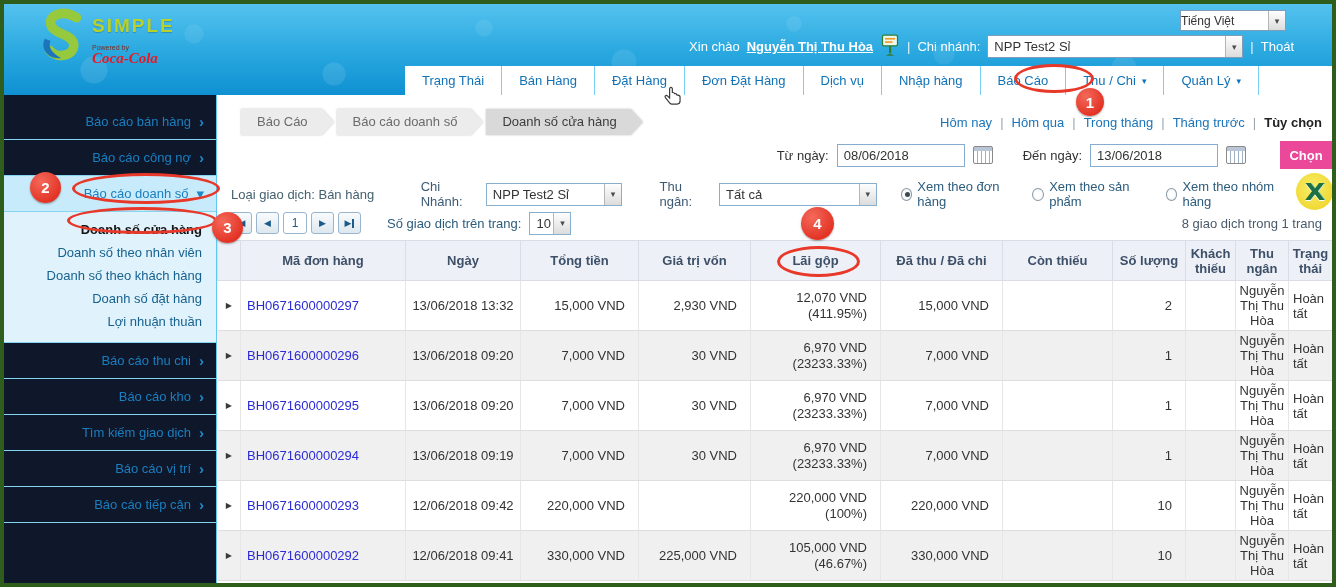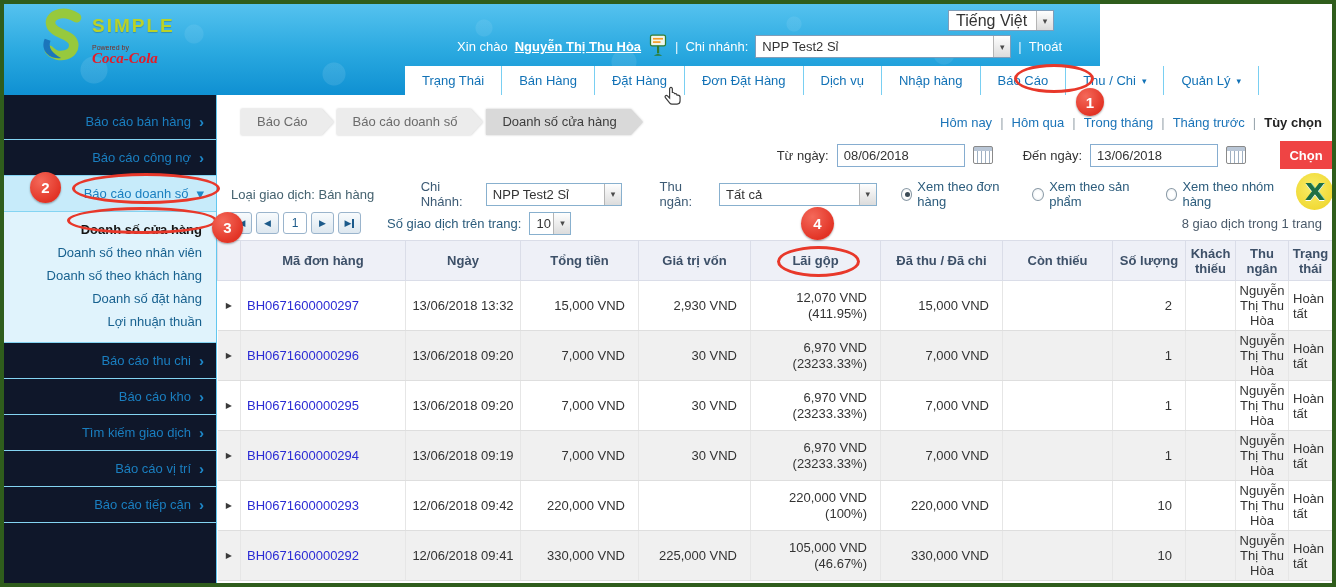--- a/index.html
+++ b/index.html
@@ -1,38 +1,38 @@
 <!DOCTYPE html>
 <html><head>
 <meta charset="utf-8">
 <style>
   * { margin:0; padding:0; box-sizing:border-box; }
   body { font-family:"Liberation Sans","DejaVu Sans",sans-serif; background:#fff; }
   #frame { position:relative; width:1336px; height:587px; border:4px solid #2f5d1c; overflow:hidden; background:#fff; }
 
   
-  #topbar { position:absolute; left:0; top:0; width:1096px; height:91px;
+  #topbar { position:absolute; left:0; top:0; width:1328px; height:91px;
     background:
       radial-gradient(circle at 90px 66px, rgba(255,255,255,.10) 0 13px, transparent 14px),
       radial-gradient(circle at 190px 30px, rgba(255,255,255,.08) 0 9px, transparent 10px),
       radial-gradient(circle at 330px 70px, rgba(255,255,255,.10) 0 11px, transparent 12px),
       radial-gradient(circle at 480px 24px, rgba(255,255,255,.08) 0 8px, transparent 9px),
       radial-gradient(circle at 620px 58px, rgba(255,255,255,.09) 0 12px, transparent 13px),
       radial-gradient(circle at 790px 20px, rgba(255,255,255,.08) 0 7px, transparent 8px),
       radial-gradient(circle at 940px 50px, rgba(255,255,255,.08) 0 10px, transparent 11px),
       radial-gradient(circle at 1120px 64px, rgba(255,255,255,.09) 0 12px, transparent 13px),
       linear-gradient(180deg,#55c2ef 0%, #2aa9e0 52%, #0f90d2 100%);
   }
   #logo { position:absolute; left:34px; top:3px; display:flex; align-items:flex-start; gap:4px; }
   .brand-texts { padding-top:8px; }
   .brand-name { color:#b9d229; font-size:19px; font-weight:bold; letter-spacing:2px; text-shadow:0 1px 1px rgba(0,0,0,.2); }
   .brand-powered { color:#7c2c20; font-size:7px; margin-top:7px; }
   .brand-coke { color:#e61a27; font-family:"Liberation Serif","DejaVu Serif",serif; font-style:italic; font-weight:bold; font-size:15px; line-height:14px; }
   #lang-box { position:absolute; right:46px; top:6px; width:106px; height:21px; background:#fff; border:1px solid #7f9db9; display:flex; align-items:center; }
-  #lang-box .sel-text { flex:1; font-size:16px; color:#333; padding-left:7px; }
+  #lang-box .sel-text { flex:1; font-size:12px; color:#333; }
   .sel-btn { width:17px; height:100%; background:linear-gradient(#fefefe,#dcdcdc); border-left:1px solid #b5b5b5; color:#4a4a4a; font-size:9px; display:flex; align-items:center; justify-content:center; }
   #greet-row { position:absolute; right:38px; top:30px; height:25px; display:flex; align-items:center; gap:7px; color:#fff; font-size:13px; }
   #greet-row .uname { font-weight:bold; text-decoration:underline; color:#fff; }
   #branch-box { width:256px; height:23px; background:#fff; border:1px solid #7f9db9; display:flex; align-items:center; }
   #branch-box .sel-text { flex:1; font-size:13px; color:#333; padding-left:6px; }
   .wsep { color:#eaf6fd; }
 
   #navstrip { position:absolute; left:401px; right:0; bottom:0; height:29px; background:#fff; display:flex; }
   .tab { display:flex; align-items:center; gap:6px; padding:0 17px; border-right:1px solid #79cff2; color:#1272b6; font-size:13px; white-space:nowrap; }
   .tab .caret { font-size:9px; color:#1272b6; }
@@ -59,21 +59,21 @@
   .qlink { color:#1b74b8; }
   .qlink.strong { color:#222; font-weight:bold; }
   .qsep { color:#9aa6ae; }
 
   #daterow { position:absolute; right:0; top:46px; height:28px; display:flex; align-items:center; gap:8px; font-size:13px; color:#333; }
   .date-input { width:128px; height:23px; border:1px solid #86add0; font-size:13px; color:#333; padding:0 6px; }
   .cal-icon { width:20px; height:18px; border:1px solid #8a8a8a; background:
       linear-gradient(#b9c6d6 0 4px, transparent 4px),
       repeating-linear-gradient(90deg,#fff 0 3px,#9fb0c2 3px 4px),
       repeating-linear-gradient(#fff 0 3px,#9fb0c2 3px 4px); background-color:#fff; border-radius:2px; }
-  .btn-chon { width:52px; height:28px; background:#ef4444; color:#fff; font-weight:bold; font-size:13px; border:none; display:flex; align-items:center; justify-content:center; }
+  .btn-chon { width:52px; height:28px; background:#ec4899; color:#fff; font-weight:bold; font-size:13px; border:none; display:flex; align-items:center; justify-content:center; }
 
   #filterrow { position:absolute; left:14px; right:40px; top:86px; height:26px; display:flex; align-items:center; font-size:13px; color:#45626f; }
   .flabel { color:#3c5a74; }
   .fake-select { height:23px; background:#fff; border:1px solid #88b0ce; display:flex; align-items:center; margin-left:7px; }
   .fake-select .sel-text { flex:1; font-size:13px; color:#333; padding-left:6px; }
   #radios { display:flex; align-items:center; gap:14px; margin-left:24px; color:#2c5c7c; }
   .radio-wrap { display:flex; align-items:center; gap:5px; }
   .radio { width:13px; height:13px; border-radius:50%; border:1px solid #8a9aa6; background:radial-gradient(#fff 40%,#e3e8ec); position:relative; }
   .radio.checked::after { content:''; position:absolute; left:3px; top:3px; width:5px; height:5px; border-radius:50%; background:#3a4a55; }
   #excel-icon { position:absolute; right:-1px; top:78px; width:37px; height:37px; border-radius:50%; background:radial-gradient(circle at 45% 40%, #f9ee6a, #f0d832 75%, rgba(240,216,50,0)); display:flex; align-items:center; justify-content:center; }

